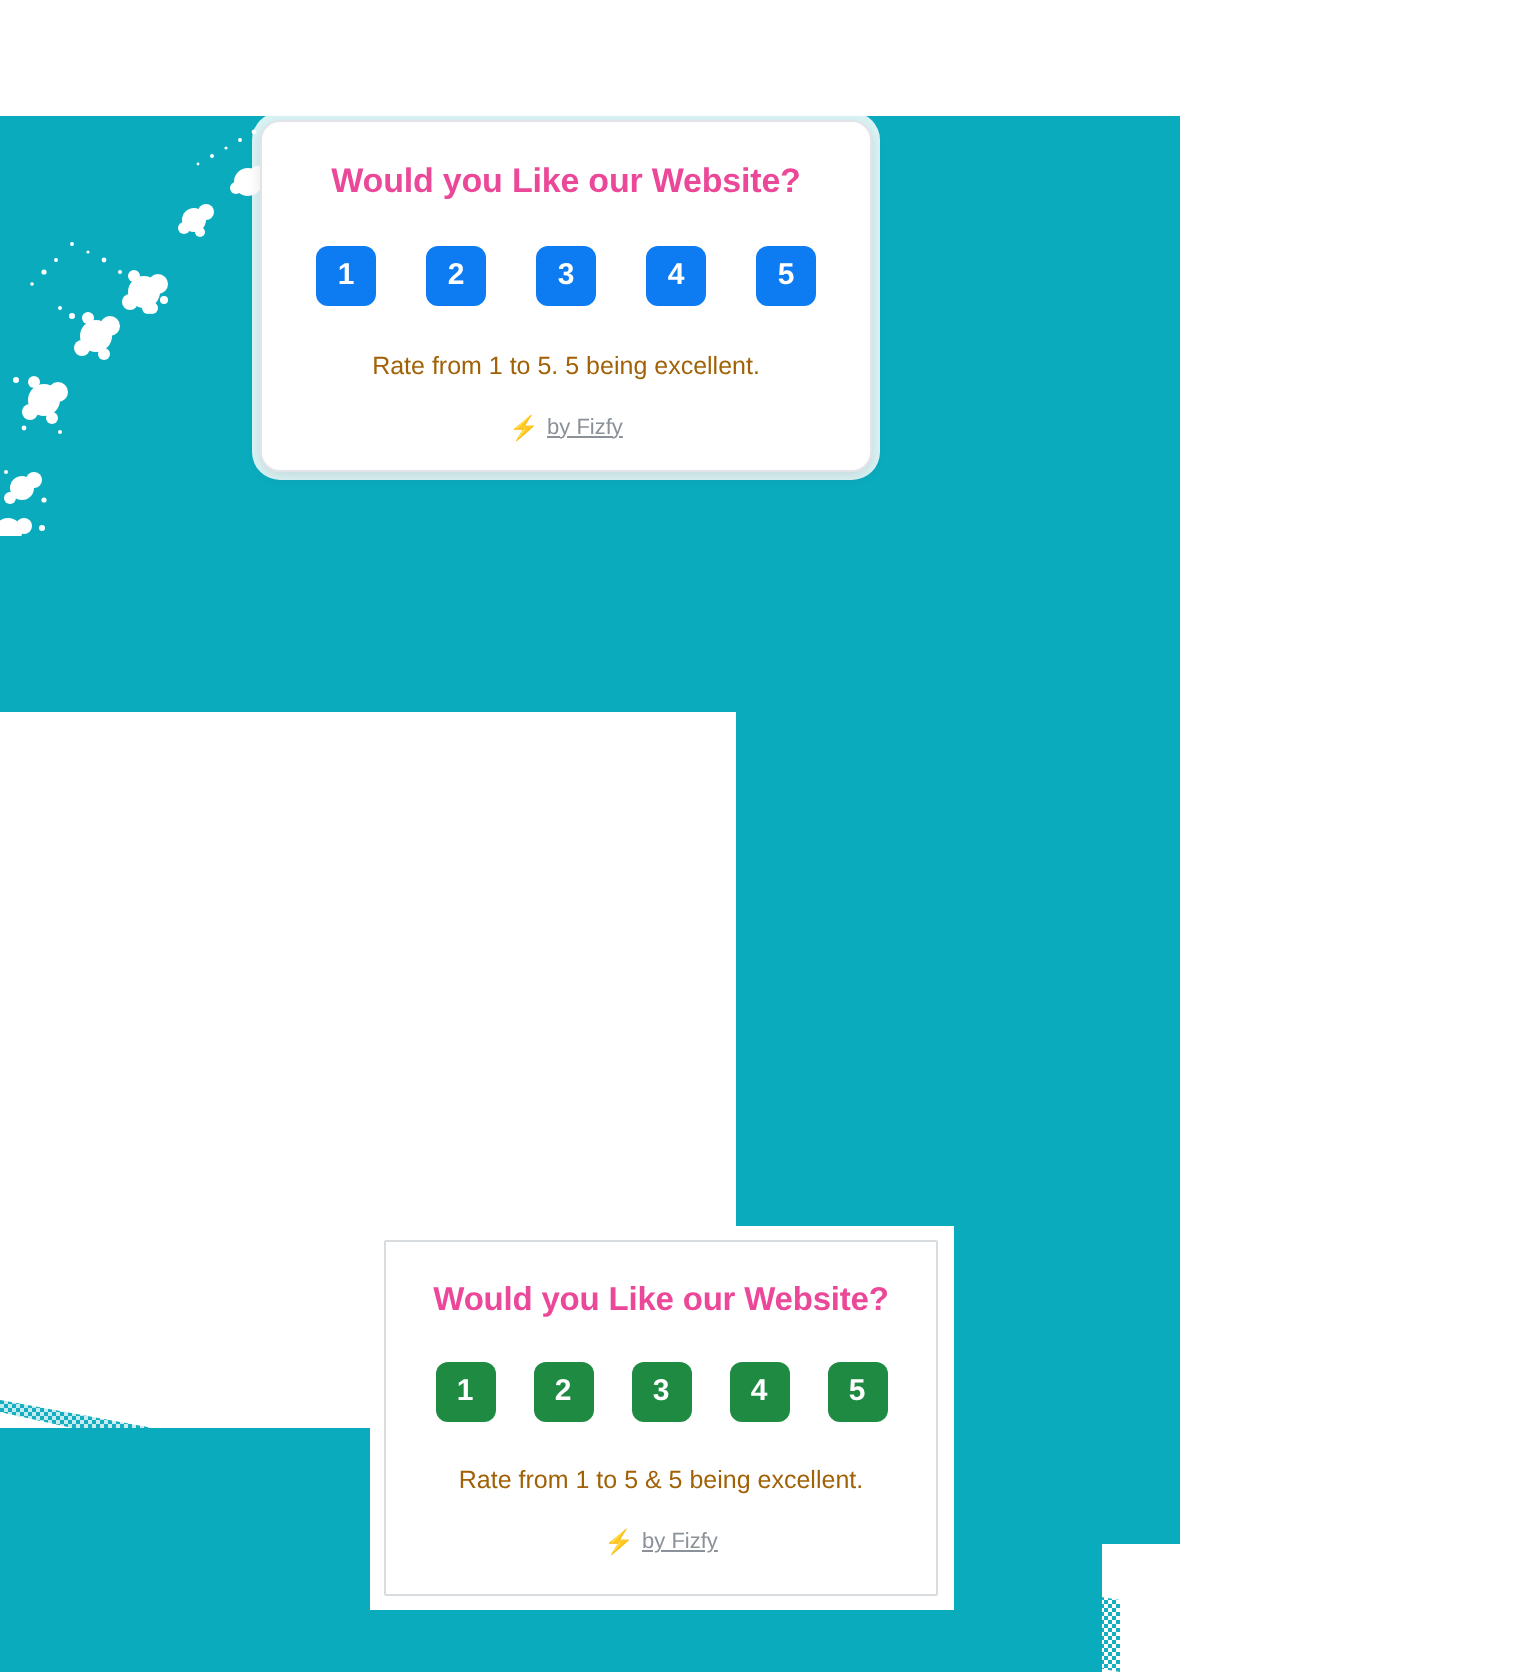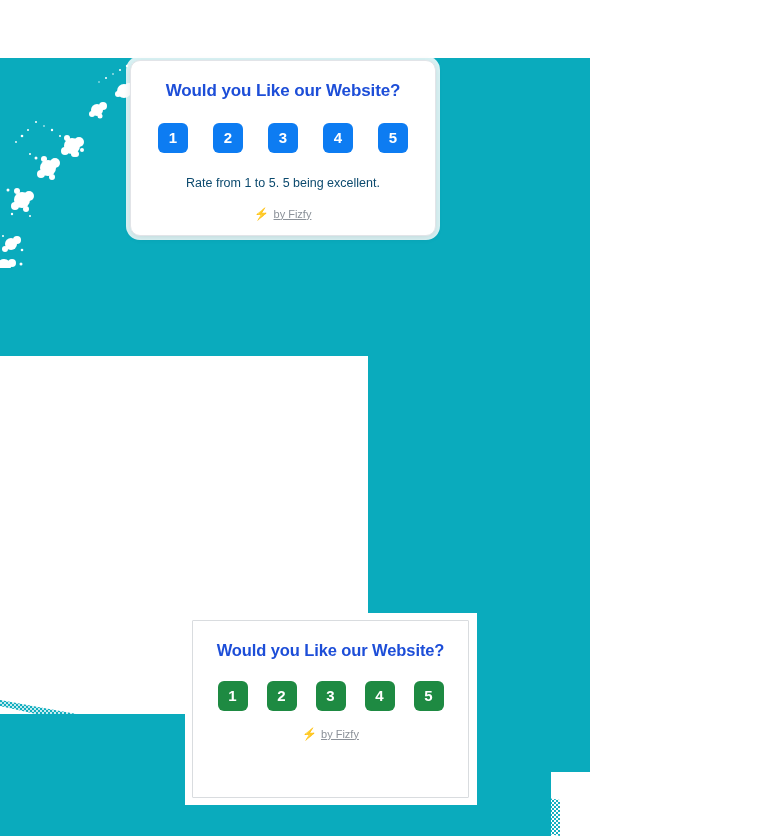--- a/index.html
+++ b/index.html
@@ -78,21 +78,21 @@
     height: 178px;
     border: 1px solid #d9dcdf;
     border-radius: 1px;
     padding: 20px 14px 12px 14px;
   }
 
   .card-title {
     margin: 0;
     font-size: 17px;
     font-weight: bold;
-    color: #1d4ed8;
+    color: #ec4899;
     letter-spacing: -0.1px;
     line-height: 1.2;
   }
   #card-bottom .card-title { font-size: 16.5px; }
 
   .rating-row {
     display: flex;
     justify-content: center;
     gap: 25px;
     margin-top: 22px;
@@ -114,21 +114,21 @@
     display: inline-block;
     text-align: center;
   }
   .rating-btn.blue  { background: #0d7cf2; }
   .rating-btn.green { background: #1e8a42; }
 
   .card-subtitle {
     margin: 12px;
     margin-top: 22px;
     font-size: 12.5px;
-    color: #0c4a6e;
+    color: #a16207;
     line-height: 1.3;
   }
   #card-bottom .card-subtitle { margin-top: 21px; }
 
   .brand-row {
     margin-top: 16px;
     font-size: 11px;
     color: #8b9199;
     display: flex;
     align-items: center;
@@ -311,20 +311,21 @@
     <h2 class="card-title">Would you Like our Website?</h2>
 
     <div class="rating-row">
       <button class="rating-btn green">1</button>
       <button class="rating-btn green">2</button>
       <button class="rating-btn green">3</button>
       <button class="rating-btn green">4</button>
       <button class="rating-btn green">5</button>
     </div>
 
+    <p class="card-subtitle">Rate from 1 to 5 &amp; 5 being excellent.</p>
 
     <div class="brand-row">
       <span class="bolt-icon">⚡</span>
       <span class="brand-text">by Fizfy</span>
     </div>
   </div>
 
 </div>
 
 </body></html>

